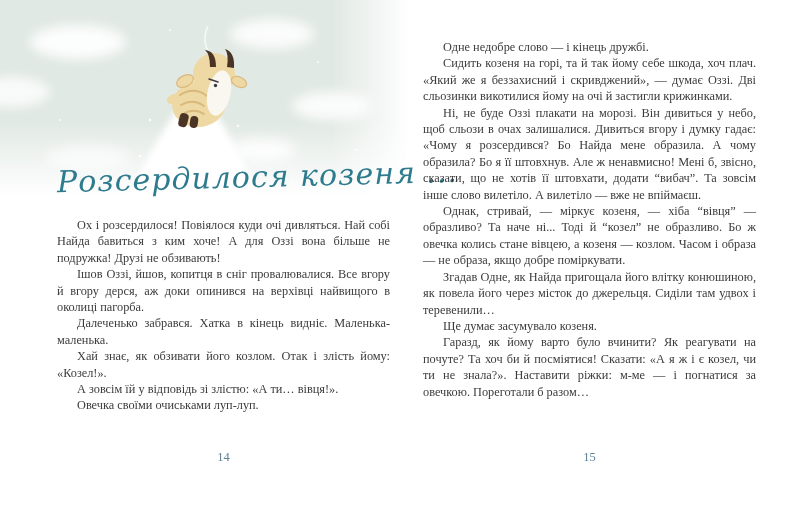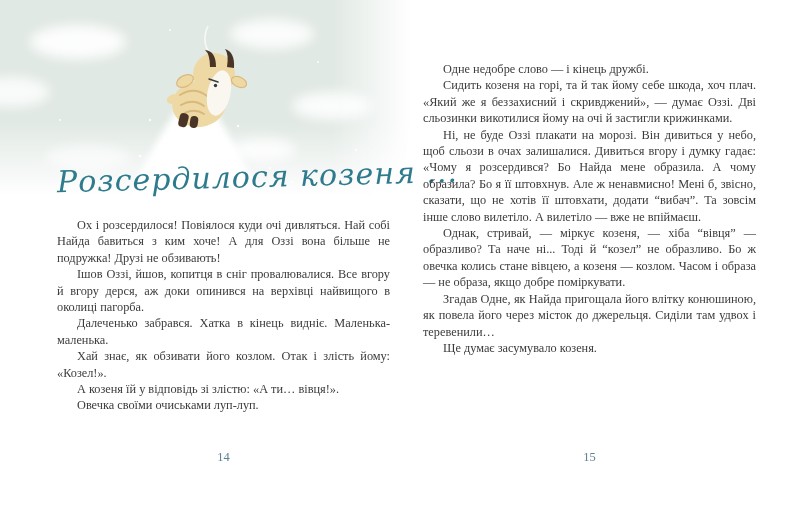--- a/index.html
+++ b/index.html
@@ -39,21 +39,21 @@
 
   
   .text-col{
     position:absolute;width:333px;
     font-size:12.3px;line-height:16.4px;
     text-align:justify;
     color:var(--ink,#3b3b3b);
   }
   .text-col p{text-indent:20px;margin:0;}
   .col-left{left:57px;top:217px;}
-  .col-right{left:423px;top:39px;margin-top:22px;}
+  .col-right{left:423px;top:39px;}
 
   .page-number{
     position:absolute;top:450px;width:333px;
     text-align:center;
     font-size:12.5px;
     color:var(--page-num,#5d8196);
   }
   .pn-left{left:57px;}
   .pn-right{left:423px;}
 </style>
@@ -151,29 +151,30 @@
     </svg>
   </div>
 
   <div class="story-title">Розсердилося козеня ...</div>
 
   <div class="text-col col-left">
     <p>Ох і розсердилося! Повіялося куди очі дивляться. Най собі Найда бавиться з ким хоче! А для Оззі вона більше не подружка! Друзі не обзивають!</p>
     <p>Ішов Оззі, йшов, копитця в сніг провалювалися. Все вгору й вгору дерся, аж доки опинився на верхівці найвищого в околиці пагорба.</p>
     <p>Далеченько забрався. Хатка в кінець видніє. Маленька-маленька.</p>
     <p>Хай знає, як обзивати його козлом. Отак і злість йому: «Козел!».</p>
-    <p>А козеня їй у відповідь зі злістю: «А ти… вівця!».</p>
+    <p>А зовсім їй у відповідь зі злістю: «А ти… вівця!».</p>
     <p>Овечка своїми очиськами луп-луп.</p>
   </div>
 
   <div class="text-col col-right">
     <p>Одне недобре слово — і кінець дружбі.</p>
     <p>Сидить козеня на горі, та й так йому себе шкода, хоч плач. «Який же я беззахисний і скривджений», — думає Оззі. Дві сльозинки викотилися йому на очі й застигли крижинками.</p>
     <p>Ні, не буде Оззі плакати на морозі. Він дивиться у небо, щоб сльози в очах залишалися. Дивиться вгору і думку гадає: «Чому я розсердився? Бо Найда мене образила. А чому образила? Бо я її штовхнув. Але ж ненавмисно! Мені б, звісно, сказати, що не хотів її штовхати, додати “вибач”. Та зовсім інше слово вилетіло. А вилетіло — вже не впіймаєш.</p>
     <p>Однак, стривай, — міркує козеня, — хіба “вівця” — образливо? Та наче ні... Тоді й “козел” не образливо. Бо ж овечка колись стане вівцею, а козеня — козлом. Часом і образа — не образа, якщо добре поміркувати.</p>
     <p>Згадав Одне, як Найда пригощала його влітку конюшиною, як повела його через місток до джерельця. Сиділи там удвох і теревенили…</p>
     <p>Ще думає засумувало козеня.</p>
+    <p>Гаразд, як йому варто було вчинити? Як реагувати на почуте? Та хоч би й посміятися! Сказати: «А я ж і є козел, чи ти не знала?». Наставити ріжки: м-ме — і погнатися за овечкою. Пореготали б разом…</p>
   </div>
 
   <div class="page-number pn-left">14</div>
   <div class="page-number pn-right">15</div>
 
 </div>
 
 </body></html>

